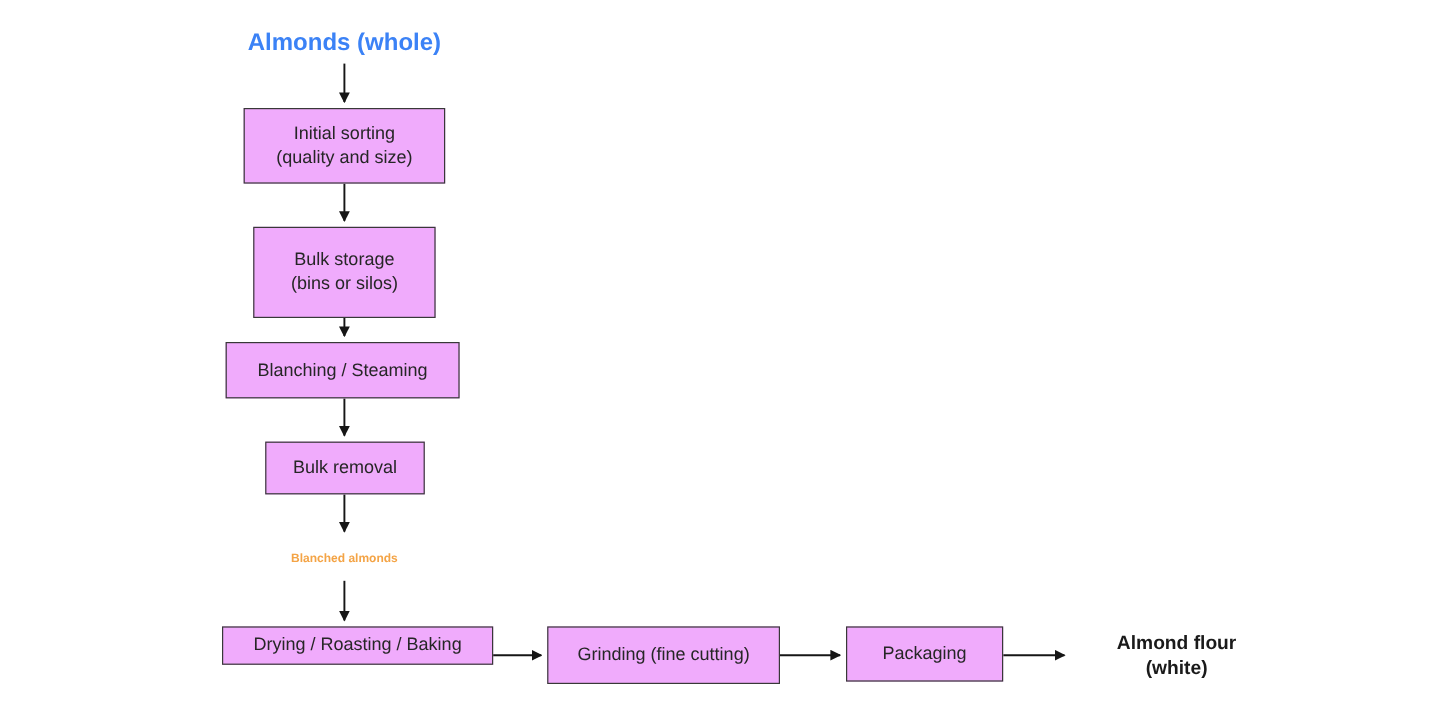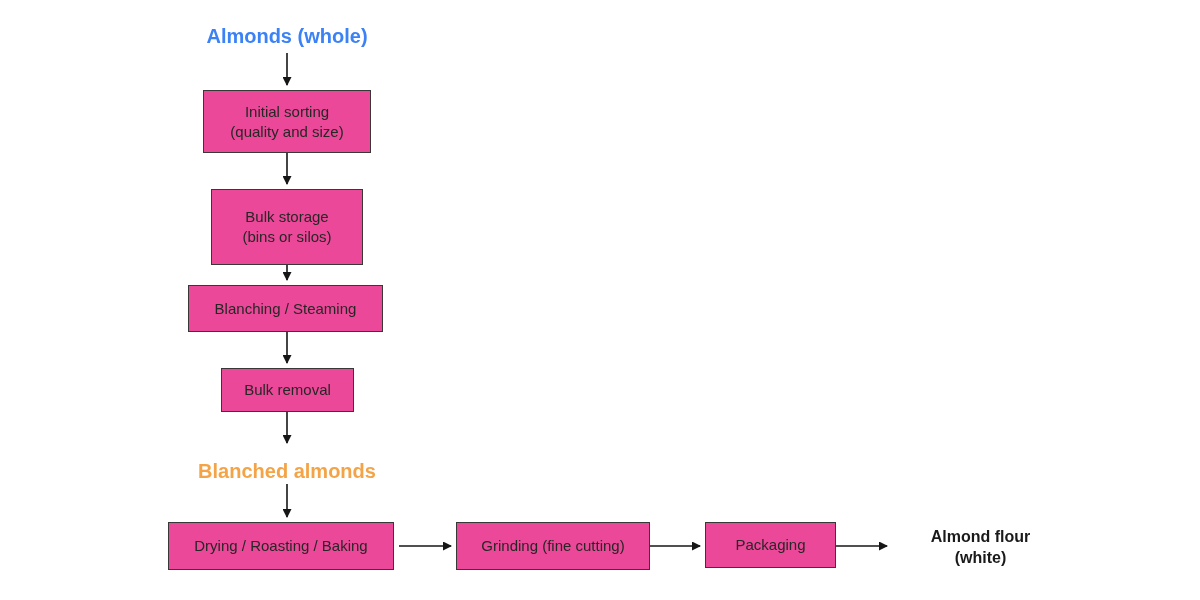--- a/index.html
+++ b/index.html
@@ -20,21 +20,21 @@
     left: 0;
     top: 0;
     width: 1200px;
     height: 600px;
     pointer-events: none;
   }
   .box {
     position: absolute;
     box-sizing: border-box;
     border: 1.5px solid #383838;
-    background: #ec4899;
+    background: #f0abfc;
     color: #262626;
     font-size: 15px;
     line-height: 20px;
     display: flex;
     align-items: center;
     justify-content: center;
     text-align: center;
     white-space: pre-line;
   }
   .term {
@@ -47,36 +47,36 @@
     left: 187px;
     top: 25px;
     width: 200px;
     font-size: 20px;
     color: #3b82f6;
   }
   .term.mid {
     left: 187px;
     top: 460px;
     width: 200px;
-    font-size: 20px;
+    font-size: 10px;
     color: #f4a446;
   }
   .term.end {
     left: 908px;
     top: 526px;
     width: 145px;
     font-size: 16px;
     line-height: 21px;
     color: #1a1a1a;
   }
   .b-sorting   { left: 203px; top:  90px; width: 168px; height: 63px; }
   .b-storage   { left: 211px; top: 189px; width: 152px; height: 76px; }
   .b-blanching { left: 188px; top: 285px; width: 195px; height: 47px; text-align: center; }
   .b-skin      { left: 221px; top: 368px; width: 133px; height: 44px; }
-  .b-drying    { left: 168px; top: 522px; width: 226px; height: 48px; }
+  .b-drying    { left: 185px; top: 522px; width: 226px; height: 32px; }
   .b-grinding  { left: 456px; top: 522px; width: 194px; height: 48px; }
   .b-packaging { left: 705px; top: 522px; width: 131px; height: 46px; }
 </style>
 </head>
 <body>
 
 <div class="canvas">
 
   <svg class="arrows" viewBox="0 0 1200 600" xmlns="http://www.w3.org/2000/svg">
     <defs>

